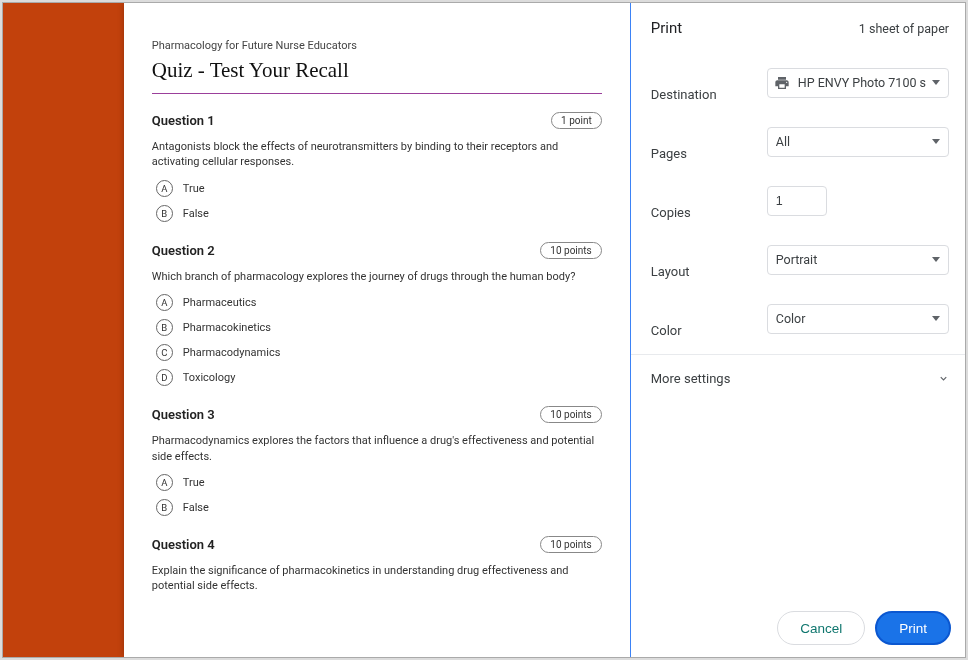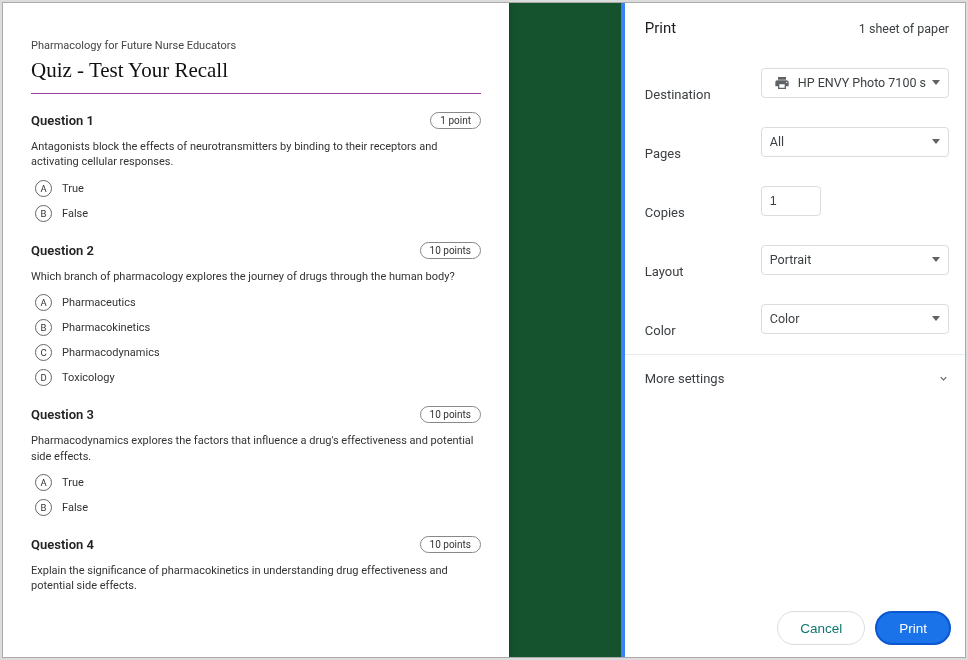--- a/index.html
+++ b/index.html
@@ -13,25 +13,25 @@
     }
     .app-frame {
       position: absolute;
       inset: 2px;
       display: flex;
       background: #fff;
       border: 1px solid #aaa;
     }
     .preview-pane {
       width: 639px;
-      background: #14532d;
-      display: flex;
-      justify-content: flex-start;
+      background: #c2410c;
+      display: flex;
+      justify-content: flex-end;
       overflow: hidden;
-      border-right: 4px solid #3b82f6;
+      border-right: 1px solid #3b82f6;
     }
     .page {
       width: 506px;
       margin-top: 0;
       background: #fff;
       box-shadow: 0 0 6px rgba(0,0,0,0.25);
       padding: 36px 28px 8px 28px;
       color: #222;
     }
     .course-title {
@@ -174,21 +174,21 @@
       flex: 1;
     }
     .select .caret {
       width: 0; height: 0;
       border-left: 4px solid transparent;
       border-right: 4px solid transparent;
       border-top: 5px solid #5f6368;
       margin-left: 6px;
     }
     .dest-select {
-      padding-left: 12px;
+      padding-left: 6px;
     }
     .printer-icon {
       width: 16px;
       height: 16px;
       margin-right: 8px;
       flex-shrink: 0;
       color: #5f6368;
     }
     .copies-input {
       width: 60px;

